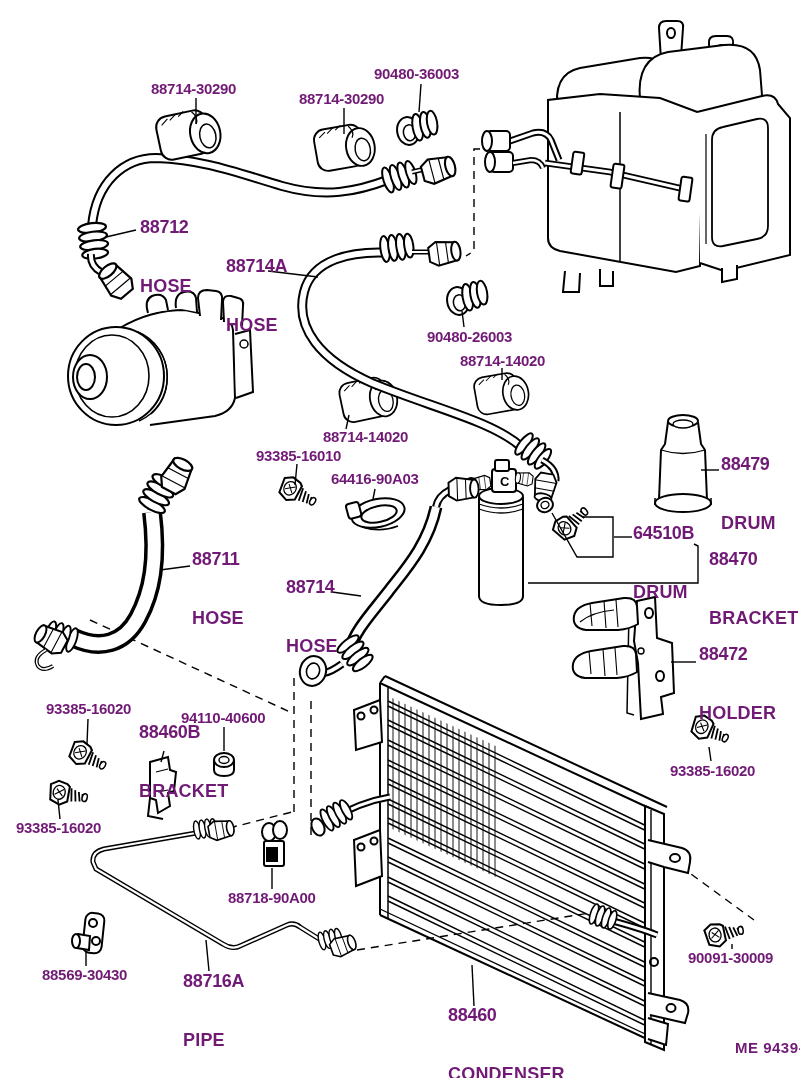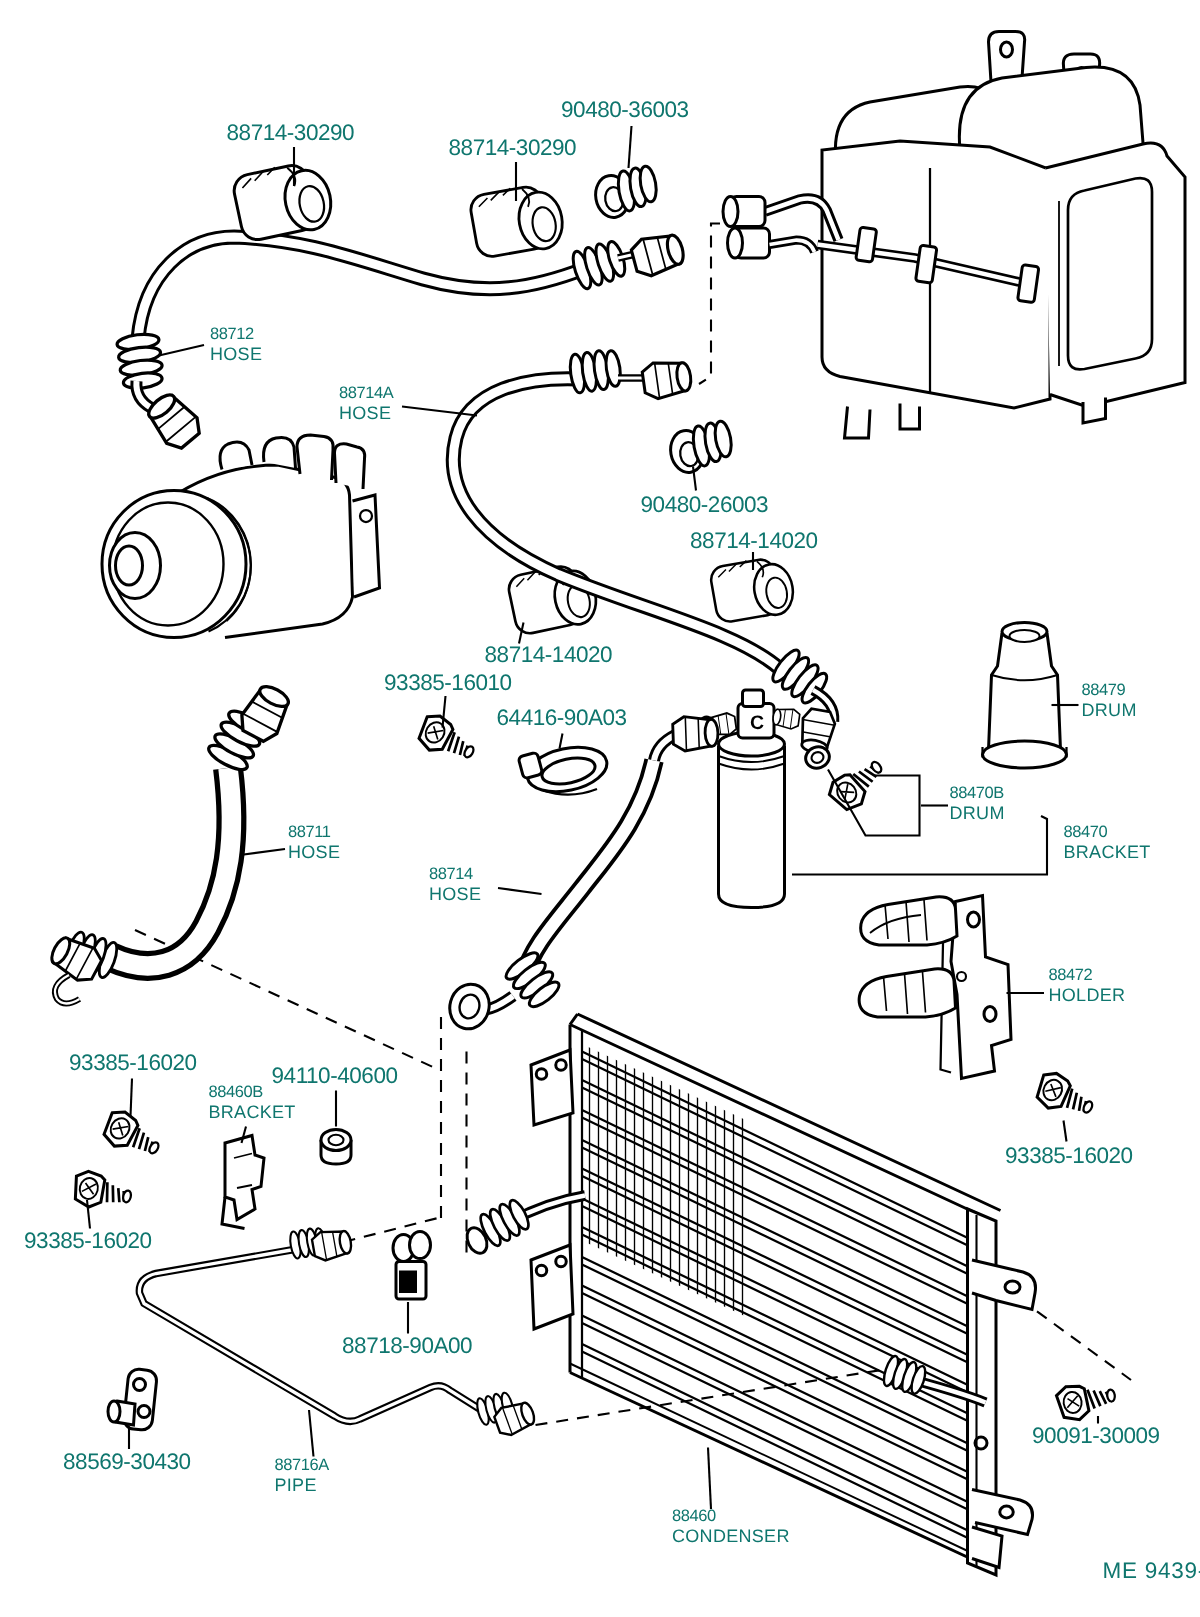--- a/index.html
+++ b/index.html
@@ -1,22 +1,22 @@
 <!DOCTYPE html>
 <html><head>
 <meta charset="utf-8">
 <style>
   html,body{margin:0;padding:0;background:#fff;}
   .stage{position:relative;width:800px;height:1078px;background:#fff;overflow:hidden;
          font-family:"Liberation Sans",sans-serif;}
   .art{position:absolute;left:0;top:0;}
-  .plabel{position:absolute;color:#0f766e;font-weight:400;line-height:1.05;white-space:nowrap;letter-spacing:-0.3px;}
+  .plabel{position:absolute;color:#701a75;font-weight:700;line-height:1.05;white-space:nowrap;letter-spacing:-0.3px;}
   .plabel .num{display:block;font-size:15px;}
-  .plabel.big .num{font-size:11px;}
-  .plabel .sub{display:block;font-size:12px;letter-spacing:0.2px;}
+  .plabel.big .num{font-size:18px;}
+  .plabel .sub{display:block;font-size:18px;letter-spacing:0.2px;margin-top:40px;}
   .plabel.code .num{font-size:15px;letter-spacing:0.5px;}
 </style>
 </head>
 <body>
 
 <div class="stage">
 
 <svg class="art" width="800" height="1078" viewBox="0 0 800 1078">
 <defs>
   <g id="hexnut">
@@ -363,21 +363,21 @@
       <span class="num">93385-16010</span>
     </div>
 <div class="plabel" style="left:331px;top:471px">
       <span class="num">64416-90A03</span>
     </div>
 <div class="plabel big" style="left:721px;top:455px">
       <span class="num">88479</span>
       <span class="sub">DRUM</span>
     </div>
 <div class="plabel big" style="left:633px;top:524px">
-      <span class="num">88470B</span>
+      <span class="num">64510B</span>
       <span class="sub">DRUM</span>
     </div>
 <div class="plabel big" style="left:709px;top:550px">
       <span class="num">88470</span>
       <span class="sub">BRACKET</span>
     </div>
 <div class="plabel big" style="left:192px;top:550px">
       <span class="num">88711</span>
       <span class="sub">HOSE</span>
     </div>

